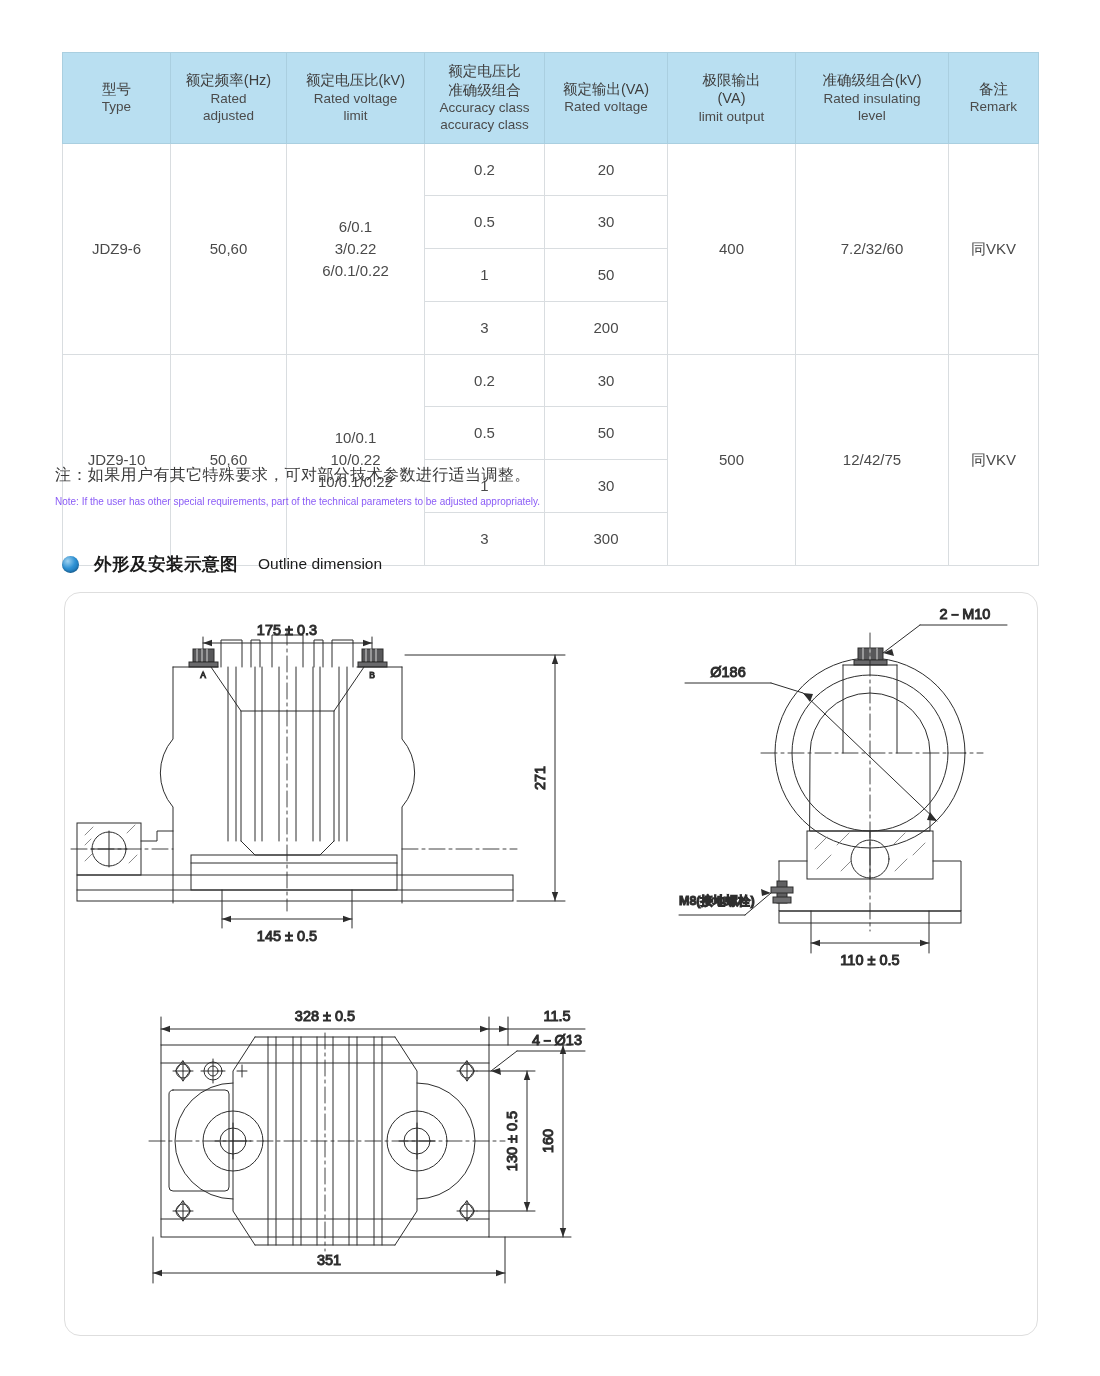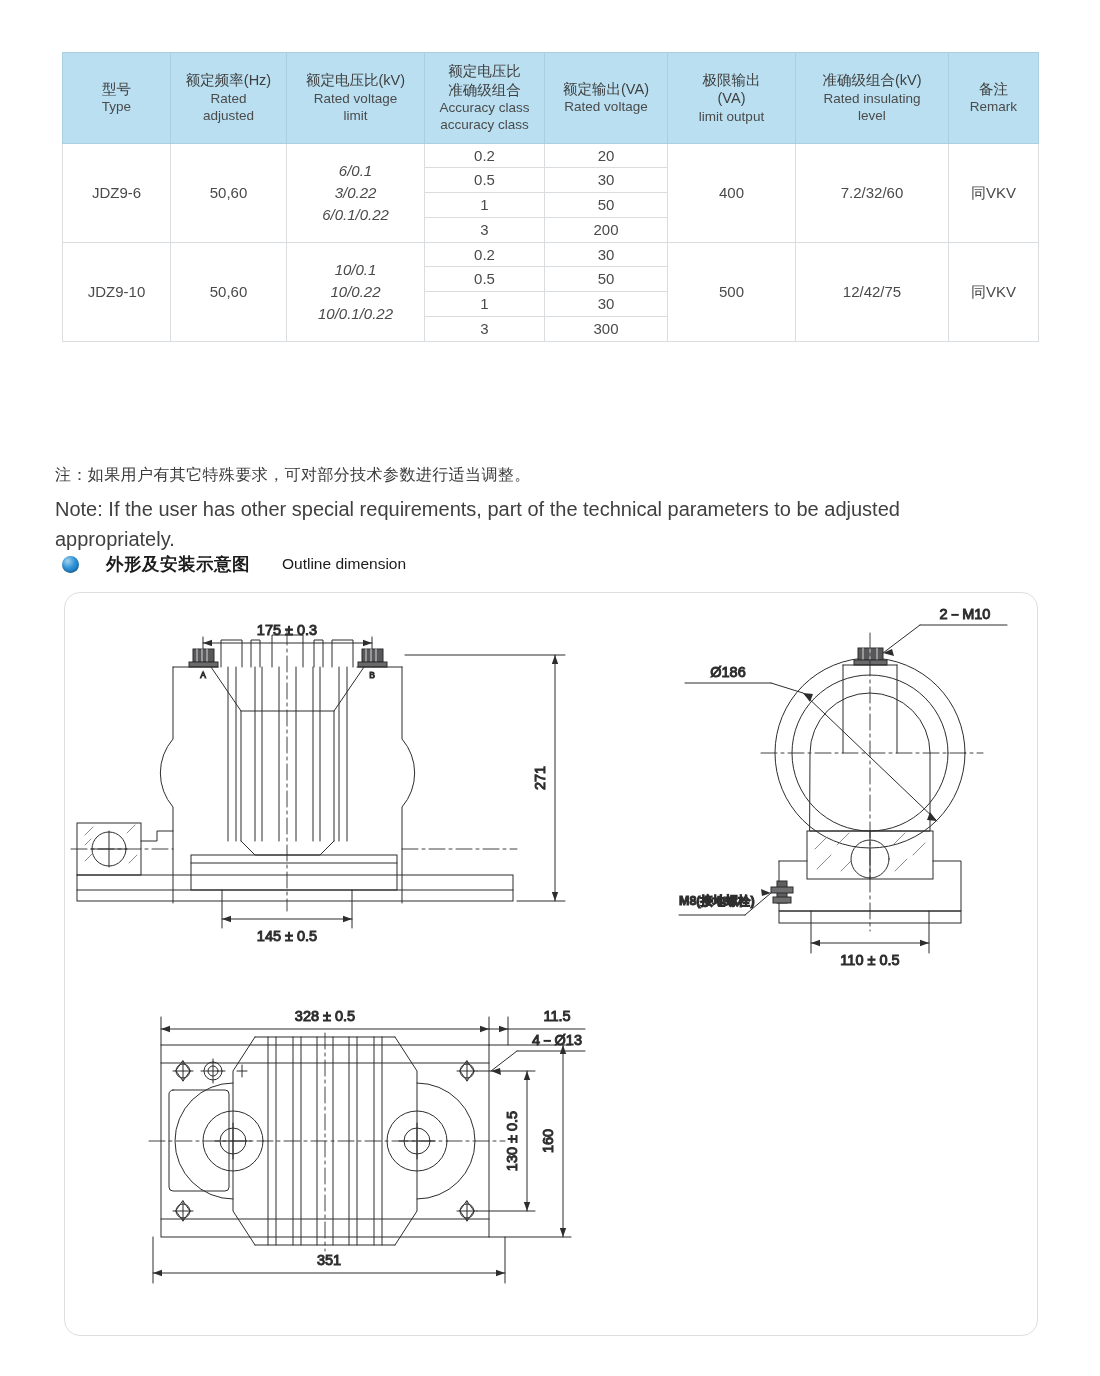--- a/index.html
+++ b/index.html
@@ -20,40 +20,40 @@
     text-align:center;vertical-align:middle;
     color:#4a4a4a;
   }
   .spec-table thead th{
     background:#b9dff1;border-color:#aacfe0;
     padding:9px 3px;line-height:1.28;font-weight:400;
   }
   .th-cn{font-size:14.5px;color:#3f3f3f;display:block;}
   .th-en{font-size:13.5px;color:#4b4b4b;display:block;}
   .spec-table tbody td{
-    font-size:15px;padding:1px 4px;line-height:1.45;background:#fff;
+    font-size:15px;padding:15px 4px;line-height:1.45;background:#fff;
   }
   .col-type{width:108px;}
   .col-freq{width:116px;}
   .col-ratio{width:138px;}
   .col-acc{width:120px;}
   .col-out{width:123px;}
   .col-lim{width:128px;}
   .col-ins{width:153px;}
   .col-rem{width:90px;}
-  .ratio-cell{line-height:1.65;font-style:italic;}
+  .ratio-cell{line-height:1.65;}
   .sub-row td{padding:8px 4px;}
 
   
   .notes{position:absolute;left:55px;top:444px;width:900px;margin-top:19px;}
   .note-cn{font-size:16px;color:#3c3c3c;letter-spacing:.4px;line-height:1.5;}
-  .note-en{font-size:20px;color:#404040;margin-top:7px;line-height:1.5;}
+  .note-en{font-size:10px;color:#8b5cf6;margin-top:7px;line-height:1.5;}
 
   
-  .sec-head{position:absolute;left:62px;top:552px;display:flex;align-items:center;gap:27px;}
+  .sec-head{position:absolute;left:62px;top:552px;display:flex;align-items:center;gap:15px;}
   .bullet{
     width:17px;height:17px;border-radius:50%;
     background:radial-gradient(circle at 34% 30%,#9fd2f0 0%,#2f92d4 45%,#10609e 100%);
     box-shadow:inset 0 -1px 2px rgba(0,0,0,.25);
   }
   .sec-cn{font-size:17.5px;font-weight:bold;color:#1b1b1b;letter-spacing:.5px;}
   .sec-en{font-size:15.5px;font-weight:normal;color:#1b1b1b;margin-left:5px;}
 
   
   .panel{

